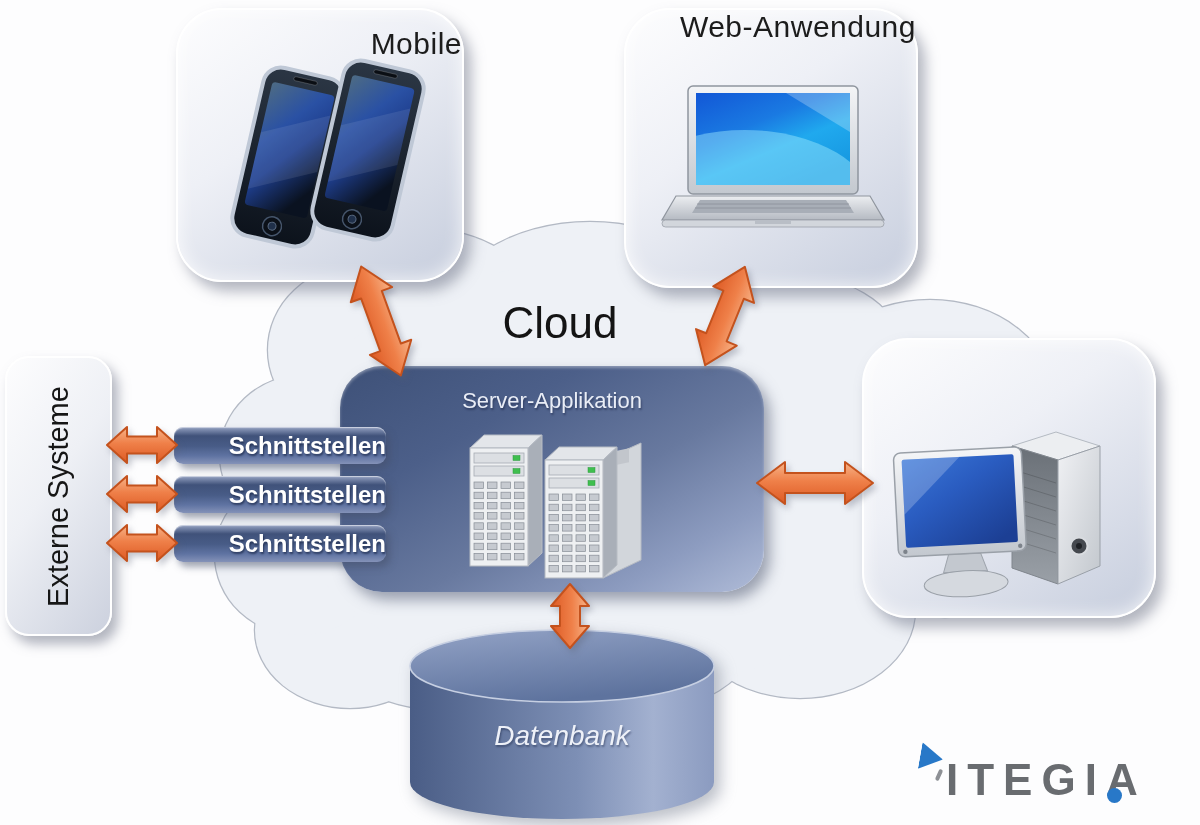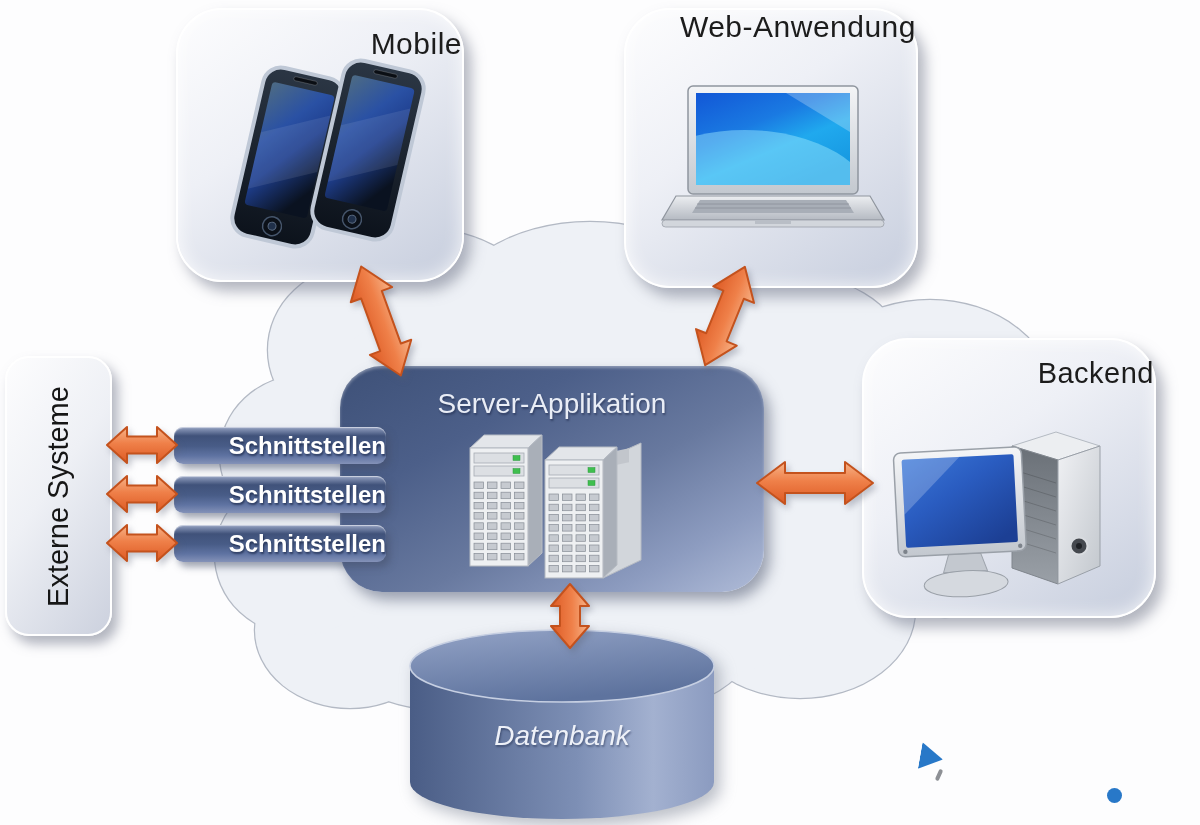--- a/index.html
+++ b/index.html
@@ -22,21 +22,21 @@
     background:linear-gradient(125deg,#fdfdfe 0%,#eef0f5 45%,#ccd1de 100%);
     box-shadow:6px 8px 12px rgba(104,110,130,.5);
     display:flex;align-items:center;justify-content:center;}
   .externe-box span{transform:rotate(-90deg);white-space:nowrap;font-size:29px;color:#161616;}
 
   
   .server-box{position:absolute;left:340px;top:366px;width:424px;height:226px;border-radius:42px;
     background:linear-gradient(150deg,#3e5178 0%,#4c5f89 30%,#68799f 58%,#8d9cc0 82%,#b0bcd8 100%);
     box-shadow:6px 8px 14px rgba(70,80,105,.5), inset 0 2px 3px rgba(255,255,255,.35);}
   .server-title{position:absolute;left:0;top:22px;width:100%;text-align:center;color:#e9edf6;
-    font-size:28px;text-shadow:1px 2px 2px rgba(15,25,55,.45);}
+    font-size:22px;text-shadow:1px 2px 2px rgba(15,25,55,.45);}
 
   
   .snt-bar{position:absolute;left:174px;width:212px;height:37px;border-radius:9px;
     background:linear-gradient(180deg,#97a4c4 0%,#40527a 24%,#485c87 52%,#5f73a2 78%,#8492b8 100%);
     box-shadow:4px 5px 7px rgba(70,80,105,.5), inset 0 1px 1px rgba(255,255,255,.55);
     display:flex;align-items:center;justify-content:flex-end;}
   .snt-bar span{color:#fff;font-weight:bold;font-size:24px;
     text-shadow:1px 2px 2px rgba(10,20,50,.55);}
 
   .cloud-label{position:absolute;left:440px;top:298px;width:240px;text-align:center;
@@ -86,20 +86,21 @@
       <ellipse cx="620" cy="628" rx="140" ry="88"></ellipse>
         <ellipse cx="445" cy="628" rx="125" ry="82"></ellipse>
       <ellipse cx="350" cy="630" rx="95" ry="78"></ellipse>
         <ellipse cx="300" cy="555" rx="85" ry="80"></ellipse>
       <ellipse cx="305" cy="455" rx="85" ry="80"></ellipse>
         <ellipse cx="360" cy="350" rx="92" ry="85"></ellipse>
       <ellipse cx="610" cy="475" rx="330" ry="215"></ellipse>
     </g>
   </svg>
 
+  <div class="cloud-label" style="z-index:2">Cloud</div>
 
   <div class="node-box" style="left:176px;top:8px;width:284px;height:270px;z-index:2">
     <div class="box-title" style="top:17px">Mobile</div>
   </div>
   <svg class="layer" style="z-index:3">
     <defs>
       <linearGradient id="phB" x1="0" y1="0" x2="0" y2="1">
         <stop offset="0" stop-color="#2b3644"></stop>
           <stop offset="1" stop-color="#0c121b"></stop>
       </linearGradient>
@@ -154,21 +155,20 @@
     <polygon points="676,196 870,196 884,220 662,220" fill="url(#lapBa)" stroke="#8f959e" stroke-width="1.2"></polygon>
     <polygon points="700,200 846,200 854,213 692,213" fill="#a8aeb7"></polygon>
     <line x1="697" y1="204" x2="849" y2="204" stroke="#8b9199" stroke-width=".8"></line>
     <line x1="695" y1="208" x2="851" y2="208" stroke="#8b9199" stroke-width=".8"></line>
     <rect x="662" y="220" width="222" height="7" rx="3.5" fill="#d2d6dc" stroke="#9aa0a8" stroke-width=".8"></rect>
     <rect x="755" y="220" width="36" height="4" fill="#b9bec6"></rect>
   </svg>
 
   <div class="node-box" style="left:862px;top:338px;width:290px;height:276px;z-index:2">
     <div class="box-title two-line" style="top:14px">
-      <div>Backend</div>
     </div>
   </div>
   <svg class="layer" style="z-index:3">
     <defs>
       <linearGradient id="twrD" x1="0" y1="0" x2="0" y2="1">
         <stop offset="0" stop-color="#6a7077"></stop>
           <stop offset="1" stop-color="#9aa0a7"></stop>
       </linearGradient>
       <linearGradient id="twrL" x1="0" y1="0" x2="1" y2="1">
         <stop offset="0" stop-color="#f0f1f4"></stop>
@@ -324,16 +324,17 @@
         </g>
       <g transform="translate(142,543)">
         <polygon points="-35,0 -15,-18 -15,-8.5 15,-8.5 15,-18 35,0 15,18 15,8.5 -15,8.5 -15,18"></polygon>
         </g>
     </g>
   </svg>
 
   <div class="logo" style="z-index:6">
     <div class="logo-tri"></div>
     <div class="logo-tick"></div>
+    <div class="logo-text">ITEGIA</div>
     <div class="logo-dot"></div>
   </div>
 
 </div>
 
 </body></html>

